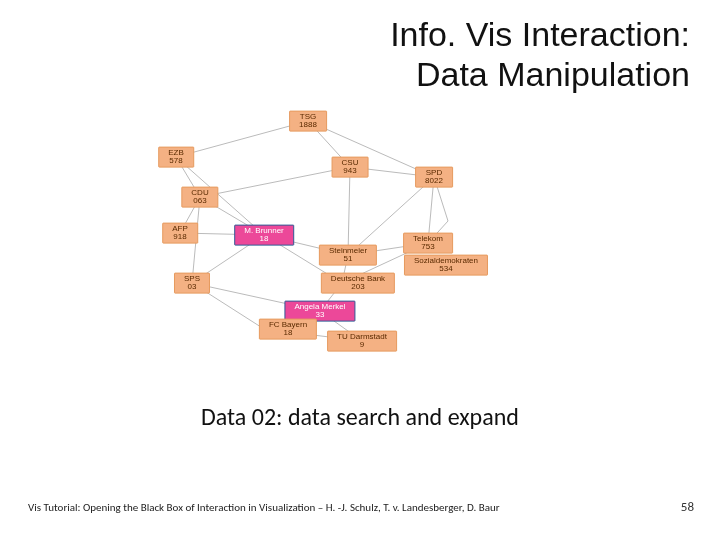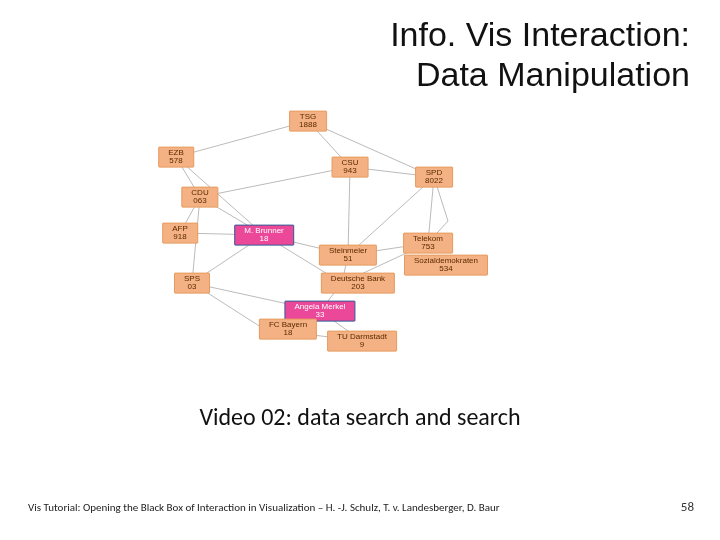--- a/index.html
+++ b/index.html
@@ -63,18 +63,18 @@
       <div class="node orange" style="left: 318px; top: 138px;">Telekom<br>753</div>
       <div class="node blue" style="left: 154px; top: 130px;">M. Brunner<br>18</div>
       <div class="node orange" style="left: 238px; top: 150px;">Steinmeier<br>51</div>
       <div class="node orange" style="left: 248px; top: 178px;">Deutsche Bank<br>203</div>
       <div class="node orange" style="left: 82px; top: 178px;">SPS<br>03</div>
       <div class="node blue" style="left: 210px; top: 206px;">Angela Merkel<br>33</div>
       <div class="node orange" style="left: 146px; top: 224px; margin-left: 32px;">FC Bayern<br>18</div>
       <div class="node orange" style="left: 252px; top: 236px;">TU Darmstadt<br>9</div>
     </div>
 
-  <div class="caption">Video 02: data search and search</div>
+  <div class="caption">Data 02: data search and expand</div>
 
   <div class="footer">Vis Tutorial: Opening the Black Box of Interaction in Visualization – H. -J. Schulz, T. v. Landesberger, D. Baur</div>
   <div class="pagenum">58</div>
 
 </div>
 
 </body></html>

